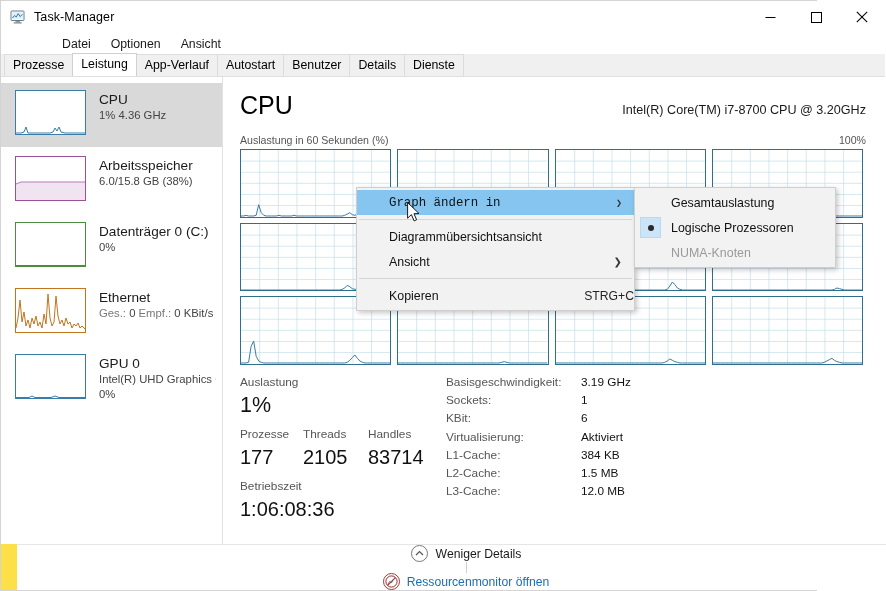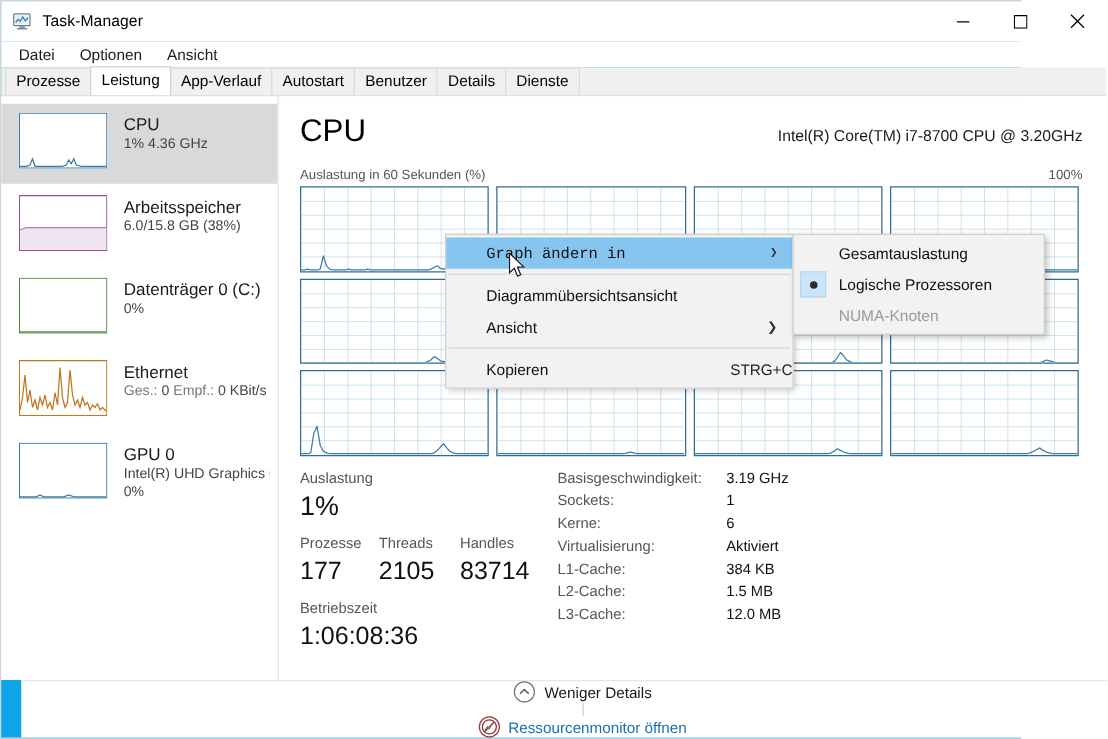--- a/index.html
+++ b/index.html
@@ -7,21 +7,21 @@
     margin: 0; padding: 0;
     width: 886px; height: 591px;
     overflow: hidden;
     background: #ffffff;
     font-family: "Liberation Sans", sans-serif;
     -webkit-font-smoothing: antialiased;
   }
   #app {
     position: relative;
     width: 817px; height: 591px;
-    background: #0ea5e9;
+    background: #fde047;
     border: 1px solid #d4d4d4;
   }
 
   
   #titlebar {
     position: absolute; left: 0; top: 0; width: 884px; height: 32px;
     background: #ffffff;
     display: flex; align-items: center;
   }
   #titlebar .tb-icon {
@@ -33,21 +33,21 @@
   }
   .win-controls { position: absolute; right: 0; top: 0; height: 32px; display: flex; }
   .win-btn {
     width: 46px; height: 32px; display: flex; align-items: center; justify-content: center;
     color: #000; font-size: 12px; line-height: 1;
   }
 
   
   #menubar {
     position: absolute; left: 0; top: 32px; width: 884px; height: 21px;
-    display: flex; align-items: center; background: #ffffff;
+    display: flex; align-items: center; background: #ffffff; padding-left: 47px;
   }
   #menubar .mi {
     font-size: 12.3px; color: #1a1a1a; padding: 2px 9px; margin-left: 2px;
   }
   #menubar .mi:first-child { margin-left: 5px; }
 
   
   #tabs {
     position: absolute; left: 0; top: 53px; width: 884px; height: 23px;
     background: #f0f0f0;
@@ -578,21 +578,21 @@
         <div class="stats-right">
           <div class="kv">
               <span class="k">Basisgeschwindigkeit:</span>
               <span class="v">3.19 GHz</span>
             </div>
           <div class="kv">
               <span class="k">Sockets:</span>
               <span class="v">1</span>
             </div>
           <div class="kv">
-              <span class="k">Kerne:</span>
+              <span class="k">KBit:</span>
               <span class="v">6</span>
             </div>
           <div class="kv">
               <span class="k">Virtualisierung:</span>
               <span class="v">Aktiviert</span>
             </div>
           <div class="kv">
               <span class="k">L1-Cache:</span>
               <span class="v">384 KB</span>
             </div>

